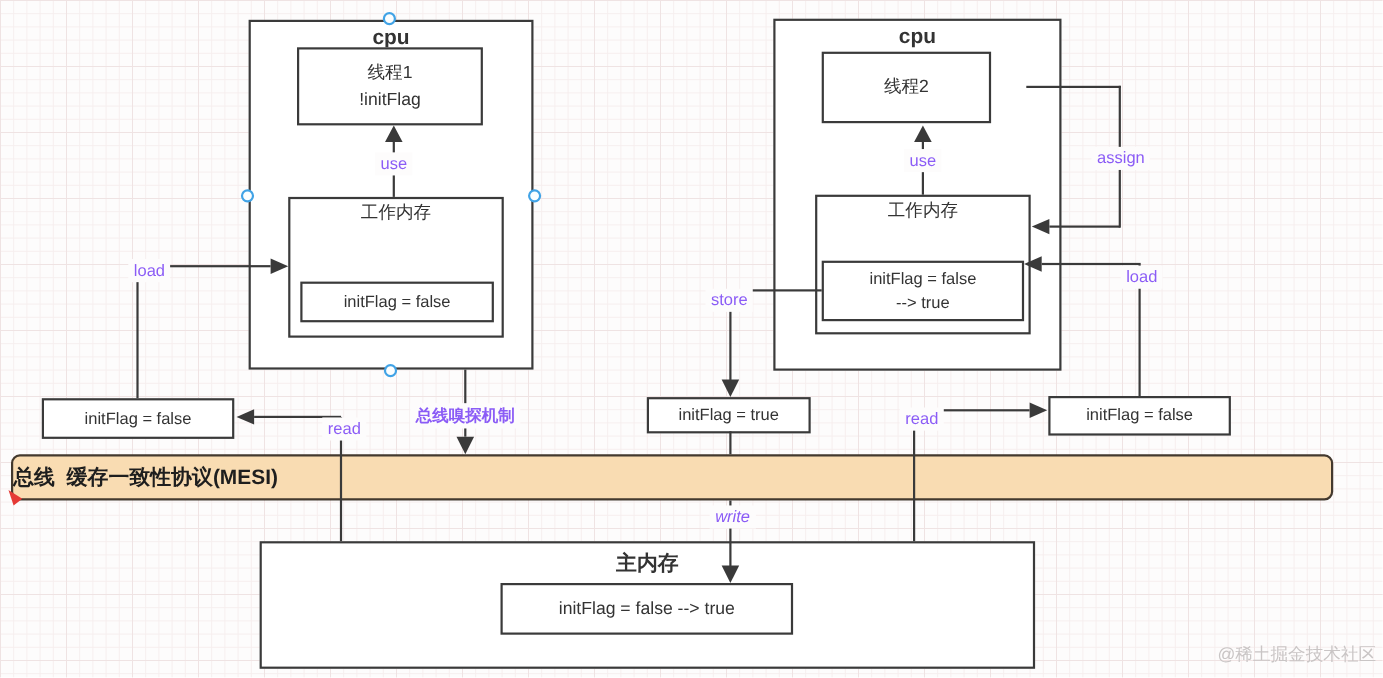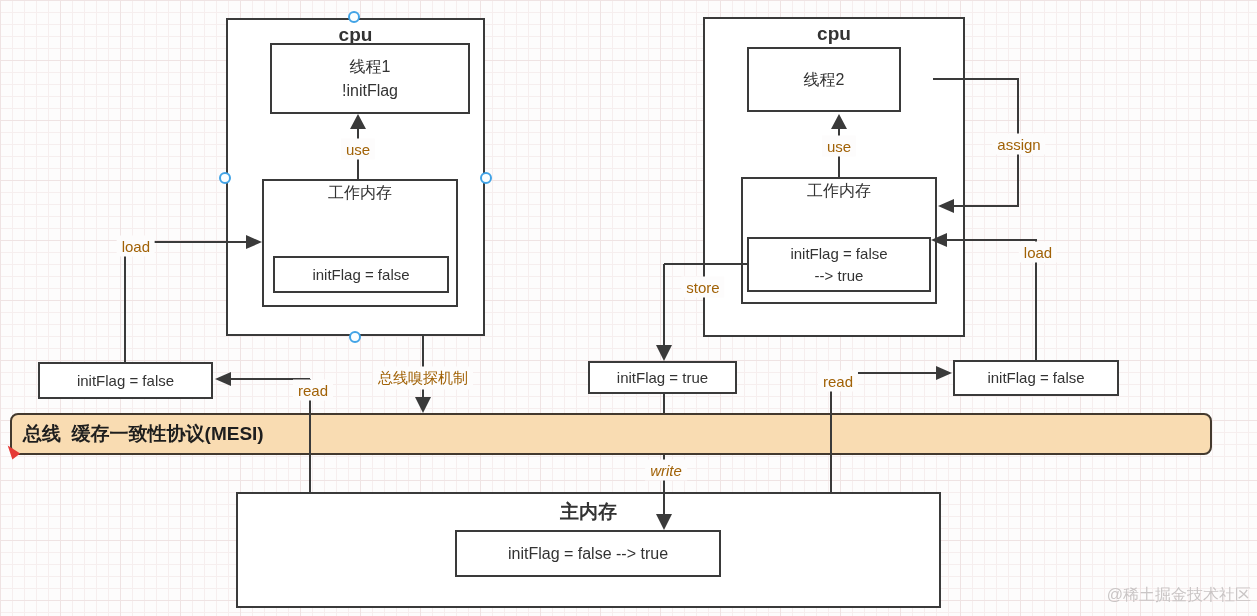--- a/index.html
+++ b/index.html
@@ -25,29 +25,29 @@
     text-align:center; font-size:16px; line-height:1.45; color:#333;
   }
   .line { position:absolute; background:#3a3a3a; z-index:3; }
   .arrow { position:absolute; width:0; height:0; z-index:3; }
   .arrow-up    { border-left:8px solid transparent; border-right:8px solid transparent; border-bottom:15px solid #3a3a3a; }
   .arrow-down  { border-left:8px solid transparent; border-right:8px solid transparent; border-top:16px solid #3a3a3a; }
   .arrow-left  { border-top:7px solid transparent; border-bottom:7px solid transparent; border-right:16px solid #3a3a3a; }
   .arrow-right { border-top:7px solid transparent; border-bottom:7px solid transparent; border-left:16px solid #3a3a3a; }
   .elabel {
     position:absolute; transform:translate(-50%,-50%); background:#fdfcfc;
-    padding:2px 5px; font-size:15px; color:#a16207; white-space:nowrap; z-index:5;
+    padding:2px 5px; font-size:15px; color:#8b5cf6; white-space:nowrap; z-index:5;
   }
   #bus {
     position:absolute; left:10px; top:413px; width:1202px; height:42px;
     background:#f9dcb2; border:2px solid #43392e; border-radius:8px; z-index:1;
     display:flex; align-items:center;
   }
   #bus .bus-label {
-    padding-left:11px; font-weight:bold; font-size:19px; color:#1e1e1e; white-space:pre;
+    font-weight:bold; font-size:19px; color:#1e1e1e; white-space:pre;
   }
   .handle {
     position:absolute; width:12px; height:12px; border:2px solid #41a3e6;
     border-radius:50%; background:#fbfeff; z-index:9;
   }
   #red-marker {
     position:absolute; left:7px; top:444px; width:0; height:0; z-index:7;
     border-left:5px solid transparent; border-right:5px solid transparent;
     border-bottom:14px solid #e53935; transform:rotate(-38deg);
   }
@@ -58,21 +58,21 @@
 </style>
 </head>
 <body>
 
 <div id="canvas">
 
   <div class="box" style="left:226px; top:18px; width:259px; height:318px;">
     <div class="box-title bold" style="top:4px; font-size:19px;">cpu</div>
   </div>
 
-  <div class="box center-text" style="left:270px; top:43px; width:200px; height:71px;">
+  <div class="box center-text" style="left:270px; top:43px; width:169px; height:71px;">
     <span>线程1</span>
     <span>!initFlag</span>
   </div>
 
   <div class="arrow arrow-up" style="left:350px; top:114px;"></div>
   <div class="line" style="left:357px; top:128px; width:2px; height:51px;"></div>
   <div class="elabel" style="left:358px; top:149px;">use</div>
 
   <div class="box" style="left:262px; top:179px; width:196px; height:128px;">
     <div class="box-title" style="top:2px;">工作内存</div>
@@ -90,21 +90,21 @@
     <span>initFlag = false</span>
   </div>
 
   <div class="arrow arrow-left" style="left:215px; top:372px;"></div>
   <div class="line" style="left:231px; top:378px; width:79px; height:2px;"></div>
   <div class="line" style="left:309px; top:379px; width:2px; height:113px;"></div>
   <div class="elabel" style="left:313px; top:390px;">read</div>
 
   <div class="line" style="left:422px; top:336px; width:2px; height:61px;"></div>
   <div class="arrow arrow-down" style="left:415px; top:397px;"></div>
-  <div class="elabel" style="left:423px; top:378px;">总线嗅探机制</div>
+  <div class="elabel" style="left:423px; top:378px;font-weight:bold;">总线嗅探机制</div>
 
   <div class="handle" style="left:348px; top:11px;"></div>
   <div class="handle" style="left:219px; top:172px;"></div>
   <div class="handle" style="left:480px; top:172px;"></div>
   <div class="handle" style="left:349px; top:331px;"></div>
 
   <div class="box" style="left:703px; top:17px; width:262px; height:320px;">
     <div class="box-title bold" style="top:4px; font-size:19px;">cpu</div>
   </div>
 
@@ -140,21 +140,21 @@
   </div>
 
   <div class="elabel" style="left:838px; top:381px;">read</div>
   <div class="line" style="left:855px; top:372px; width:81px; height:2px;"></div>
   <div class="arrow arrow-right" style="left:936px; top:366px;"></div>
   <div class="line" style="left:830px; top:389px; width:2px; height:103px;"></div>
 
   <div class="line" style="left:664px; top:263px; width:83px; height:2px;"></div>
   <div class="line" style="left:663px; top:264px; width:2px; height:82px;"></div>
   <div class="arrow arrow-down" style="left:656px; top:345px;"></div>
-  <div class="elabel" style="left:663px; top:287px;margin-left:40px;">store</div>
+  <div class="elabel" style="left:663px; top:273px;">store</div>
 
   <div class="box center-text small" style="left:588px; top:361px; width:149px; height:33px;">
     <span>initFlag = true</span>
   </div>
 
   <div class="line" style="left:663px; top:392px; width:2px; height:21px;"></div>
   <div class="line" style="left:663px; top:455px; width:2px; height:60px;"></div>
   <div class="arrow arrow-down" style="left:656px; top:514px;"></div>
   <div class="elabel" style="left:666px; top:470px; z-index:6;font-style:italic;">write</div>
 

